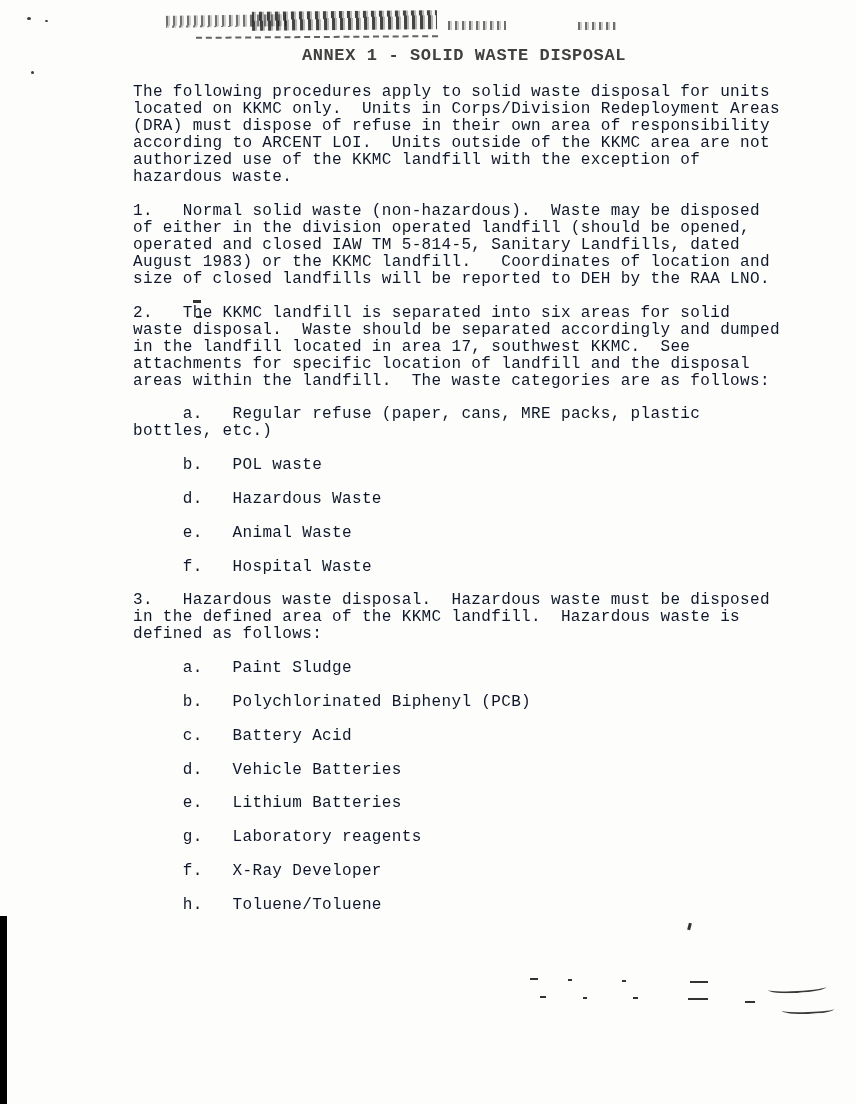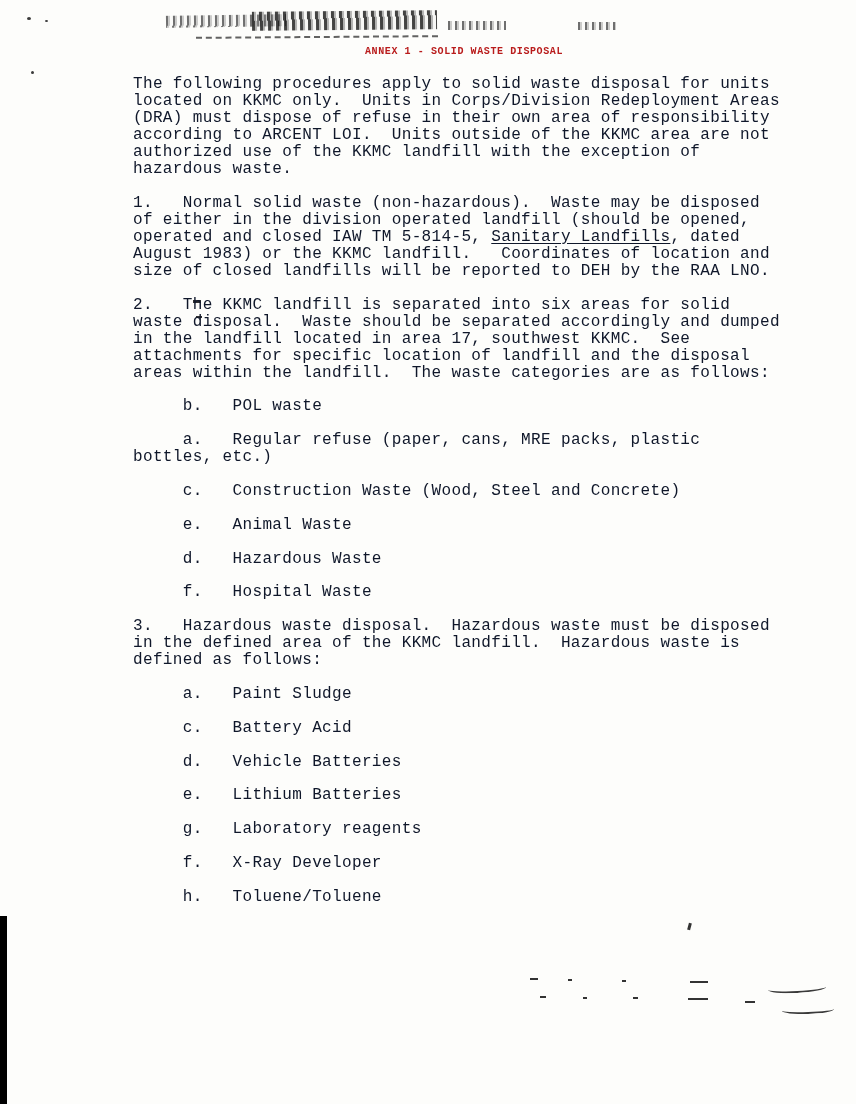--- a/index.html
+++ b/index.html
@@ -16,38 +16,38 @@
     overflow: hidden;
     color: #161616;
   }
   .content {
     position: absolute;
     left: 133px;
     top: 46px;
     width: 662px;
   }
   .doc-title {
-    font-size: 10px;
+    font-size: 17px;
     font-weight: 700;
     letter-spacing: 0.6px;
     text-align: center;
     white-space: pre;
     margin-bottom: 19px;
-    color: #b91c1c;
+    color: #404040;
   }
   .para {
     font-size: 16px;
     line-height: 17px;
     letter-spacing: 0.35px;
     white-space: pre-wrap;
     margin: 0 0 16.8px 0;
     color: #0f172a;
   }
   .mt-extra { margin-top: 2px; }
-  .underline { text-decoration: underline; text-underline-offset: 2px; text-align: right; }
+  .underline { text-underline-offset: 2px; text-align: right; }
   
   .artifact { position: absolute; pointer-events: none; }
   .noise-band {
     background: repeating-linear-gradient(93deg,
       rgba(35,35,35,0.65) 0 2px,
       rgba(120,120,120,0.38) 2px 4px,
       rgba(225,225,225,0.08) 4px 7px);
     filter: blur(0.6px);
   }
   .noise-core {
@@ -113,35 +113,35 @@
 August 1983) or the KKMC landfill.   Coordinates of location and
 size of closed landfills will be reported to DEH by the RAA LNO.</span></p>
 
     <p class="para mt-extra">2.   The KKMC landfill is separated into six areas for solid
 waste disposal.  Waste should be separated accordingly and dumped
 in the landfill located in area 17, southwest KKMC.  See
 attachments for specific location of landfill and the disposal
 areas within the landfill.  The waste categories are as follows:</p>
 
     <div>
-      <p class="para">     b.   POL waste</p>
       <p class="para">     a.   Regular refuse (paper, cans, MRE packs, plastic
 bottles, etc.)</p>
-      <p class="para">     c.   Construction Waste (Wood, Steel and Concrete)</p>
+      <p class="para">     b.   POL waste</p>
+      <p class="para">     d.   Hazardous Waste</p>
       <p class="para">     e.   Animal Waste</p>
-      <p class="para">     d.   Hazardous Waste</p>
       <p class="para">     f.   Hospital Waste</p>
     </div>
 
     <p class="para">3.   Hazardous waste disposal.  Hazardous waste must be disposed
 in the defined area of the KKMC landfill.  Hazardous waste is
 defined as follows:</p>
 
     <div>
       <p class="para">     a.   Paint Sludge</p>
+      <p class="para">     b.   Polychlorinated Biphenyl (PCB)</p>
       <p class="para">     c.   Battery Acid</p>
       <p class="para">     d.   Vehicle Batteries</p>
       <p class="para">     e.   Lithium Batteries</p>
       <p class="para">     g.   Laboratory reagents</p>
       <p class="para">     f.   X-Ray Developer</p>
       <p class="para">     h.   Toluene/Toluene</p>
     </div>
   </div>
 
 </div>

